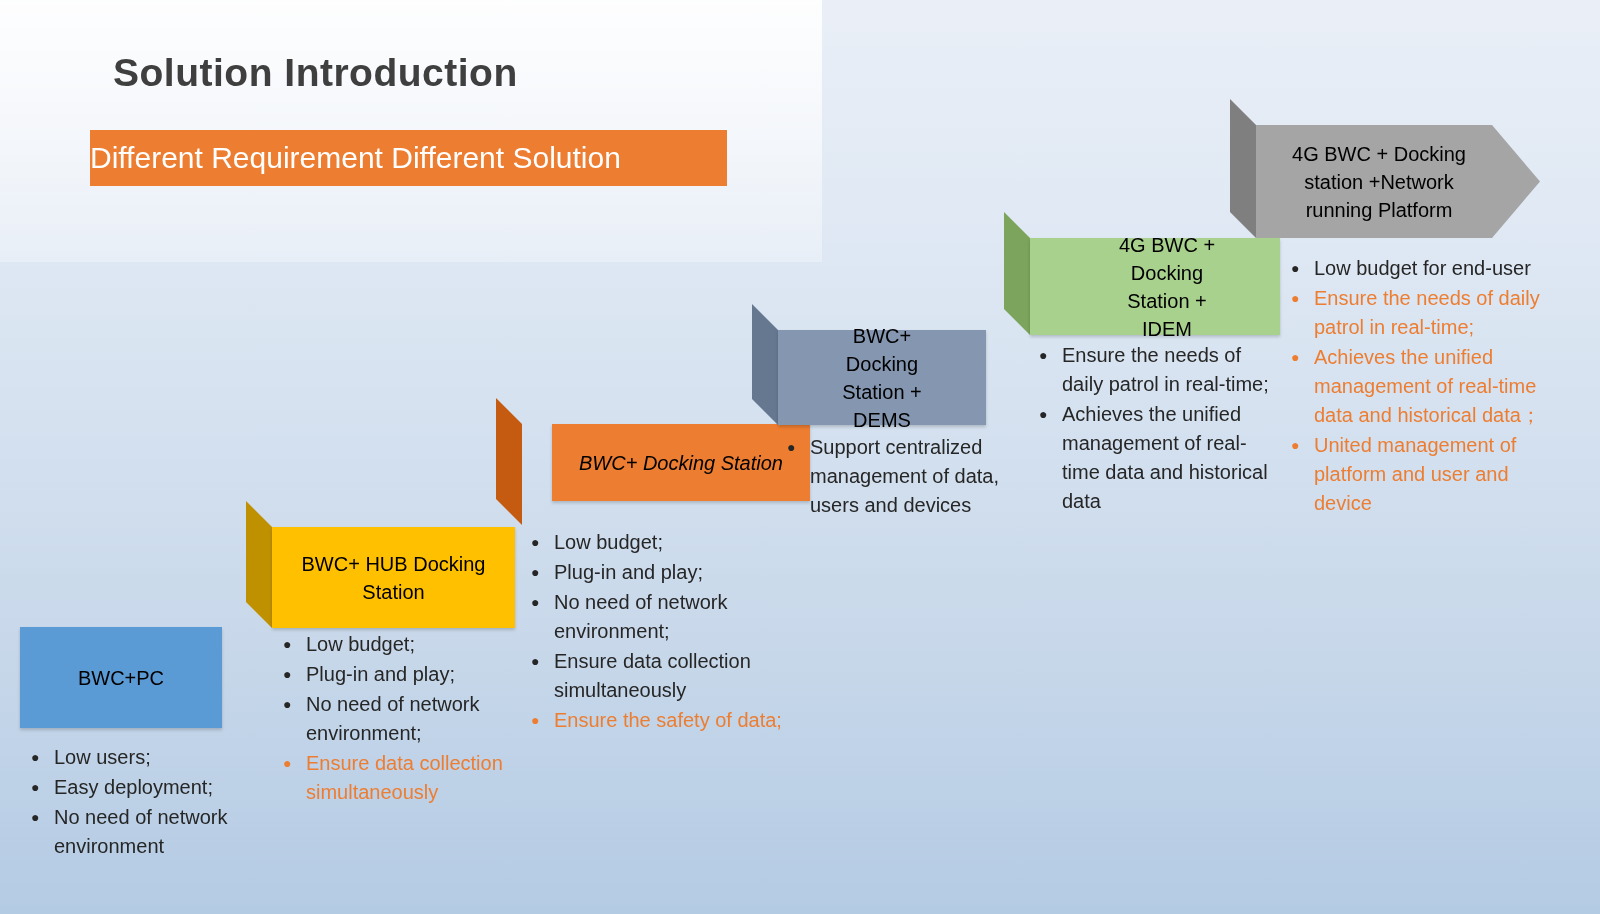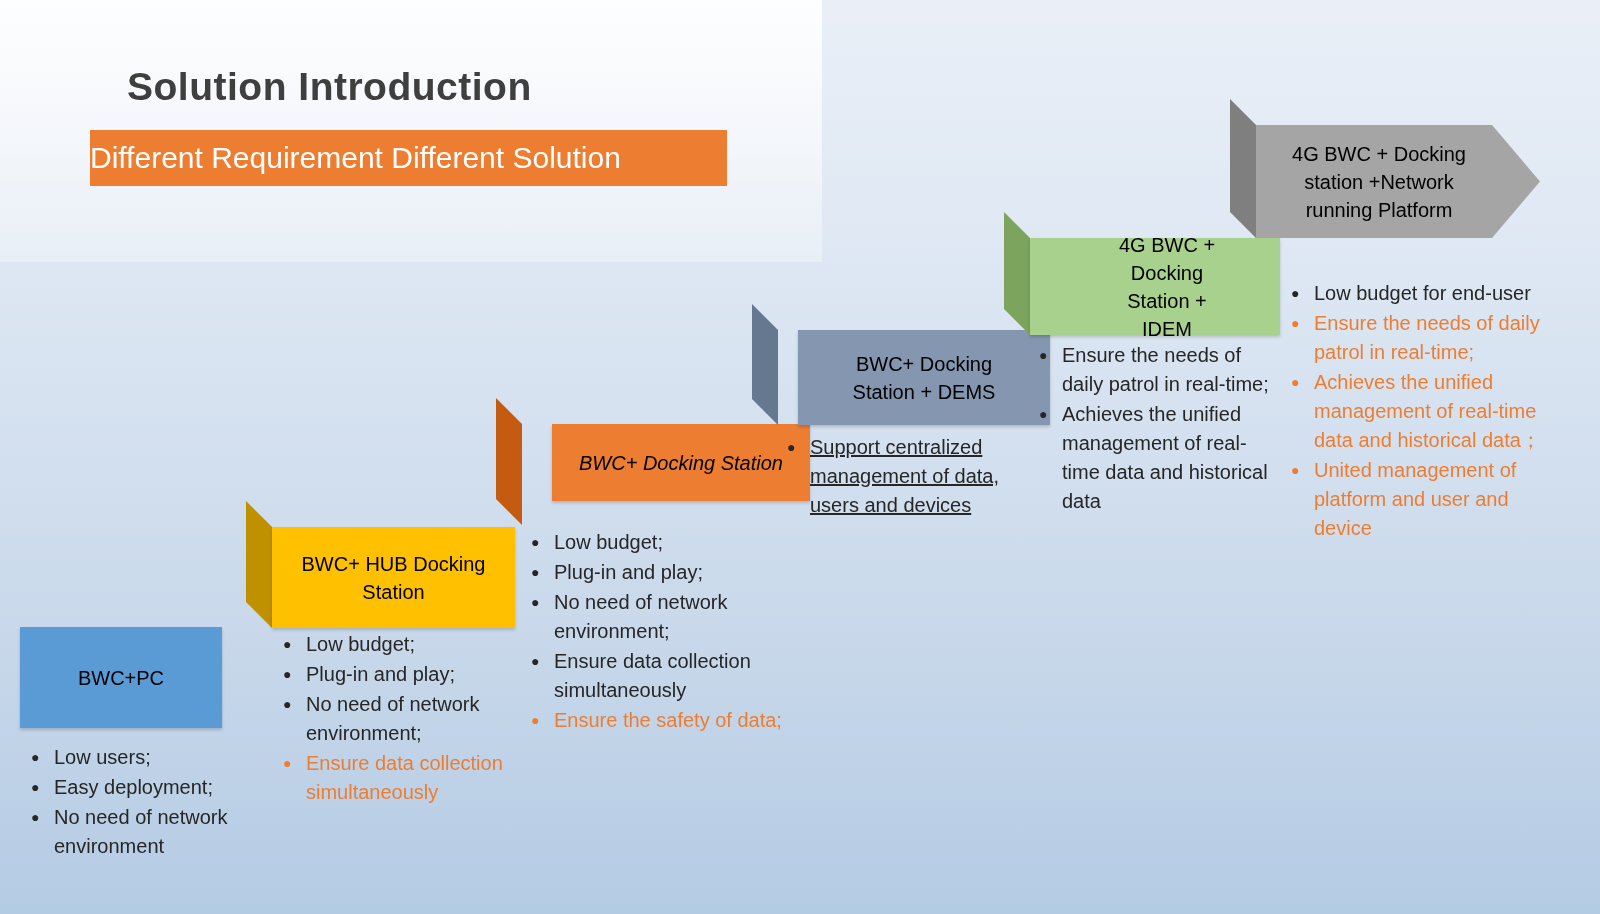--- a/index.html
+++ b/index.html
@@ -13,21 +13,21 @@
   body{
     width:1600px;height:914px;position:relative;overflow:hidden;
     font-family:"Liberation Sans",sans-serif;
     background:linear-gradient(180deg,#eaeff7 0%,#dde7f3 30%,#c8d8ea 70%,#b4cbe4 100%);
   }
   .top-panel{
     position:absolute;left:0;top:0;width:822px;height:262px;
     background:linear-gradient(180deg,rgba(255,255,255,.92),rgba(255,255,255,.30));
   }
   .title{
-    position:absolute;left:112px;top:50px;margin:15px;
+    position:absolute;left:112px;top:50px;margin:1px;
     font-size:39px;font-weight:700;color:var(--title);letter-spacing:.5px;
   }
   .banner{
     position:absolute;left:90px;top:130px;width:637px;height:56px;
     background:var(--banner-bg);color:#fff;
     display:flex;align-items:center;
     font-size:30px;font-weight:400;
   }
   
   .fold{
@@ -55,37 +55,37 @@
   .step-1 .box{left:272px;top:527px;width:243px;height:101px;}
   .step-1 .box-label{padding:0 26px;}
   .step-1 .bullets{left:282px;top:630px;width:252px;}
 
   .step-2 .fold{left:496px;top:398px;height:127px;}
   .step-2 .box{left:552px;top:424px;width:258px;height:77px;font-style:italic;}
   .step-2 .box-label{padding:0 20px;}
   .step-2 .bullets{left:530px;top:528px;width:258px;}
 
   .step-3 .fold{left:752px;top:304px;height:121px;}
-  .step-3 .box{left:798px;top:330px;width:252px;height:95px;}
+  .step-3 .box{left:778px;top:330px;width:208px;height:95px;}
   .step-3 .box-label{padding:0 44px;}
-  .step-3 .bullets{left:786px;top:433px;width:248px;text-decoration:underline;}
+  .step-3 .bullets{left:786px;top:433px;width:248px;}
 
   .step-4 .fold{left:1004px;top:212px;height:123px;}
   .step-4 .box{left:1030px;top:238px;width:250px;height:97px;}
   .step-4 .box-label{padding:0 60px;margin-left:24px;}
   .step-4 .bullets{left:1038px;top:341px;width:246px;}
 
   .step-5 .fold{left:1230px;top:99px;height:139px;}
   .step-5 .box{
     left:1256px;top:125px;width:284px;height:113px;
     clip-path:polygon(0 0,236px 0,100% 50%,236px 100%,0 100%);
     box-shadow:none;
   }
   .step-5 .box-label{padding:0 52px 0 14px;}
-  .step-5 .bullets{left:1290px;top:254px;width:252px;margin-top:25px;}
+  .step-5 .bullets{left:1290px;top:254px;width:252px;}
 </style>
 </head>
 <body>
 
 <div class="slide">
   <div class="top-panel"></div>
   <h1 class="title">Solution Introduction</h1>
   <div class="banner">
     <span>Different Requirement Different Solution</span>
   </div>

